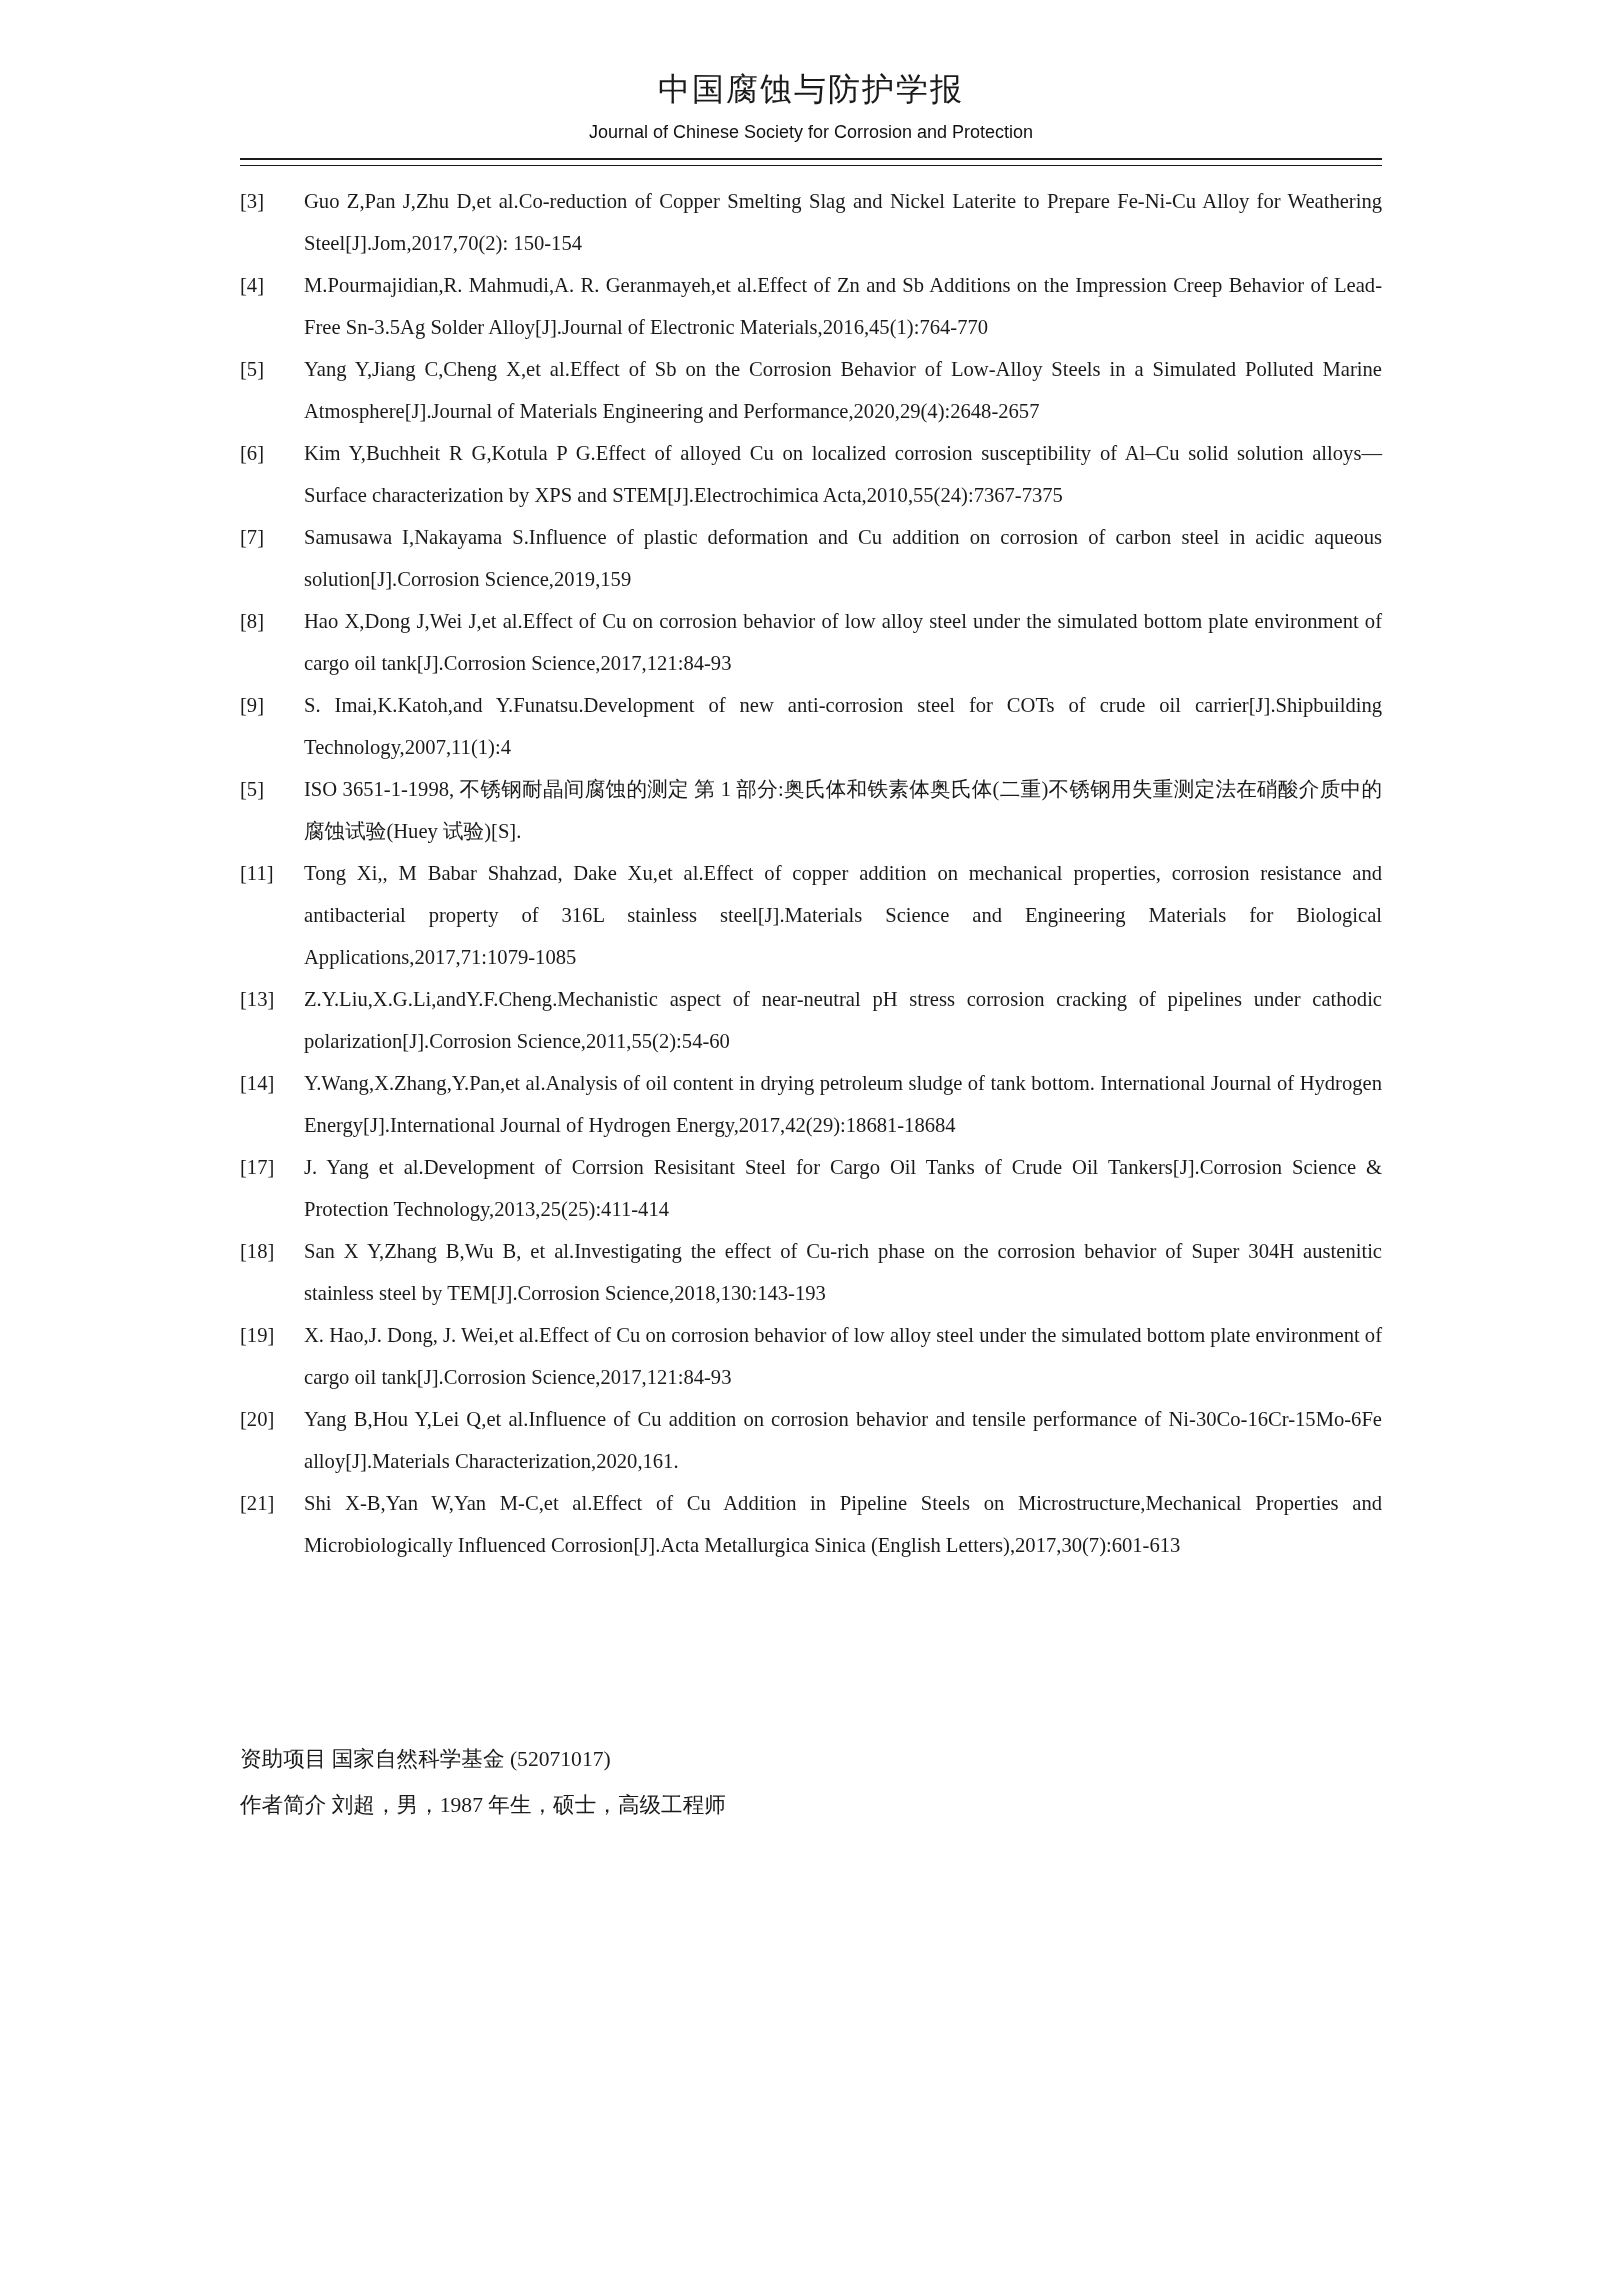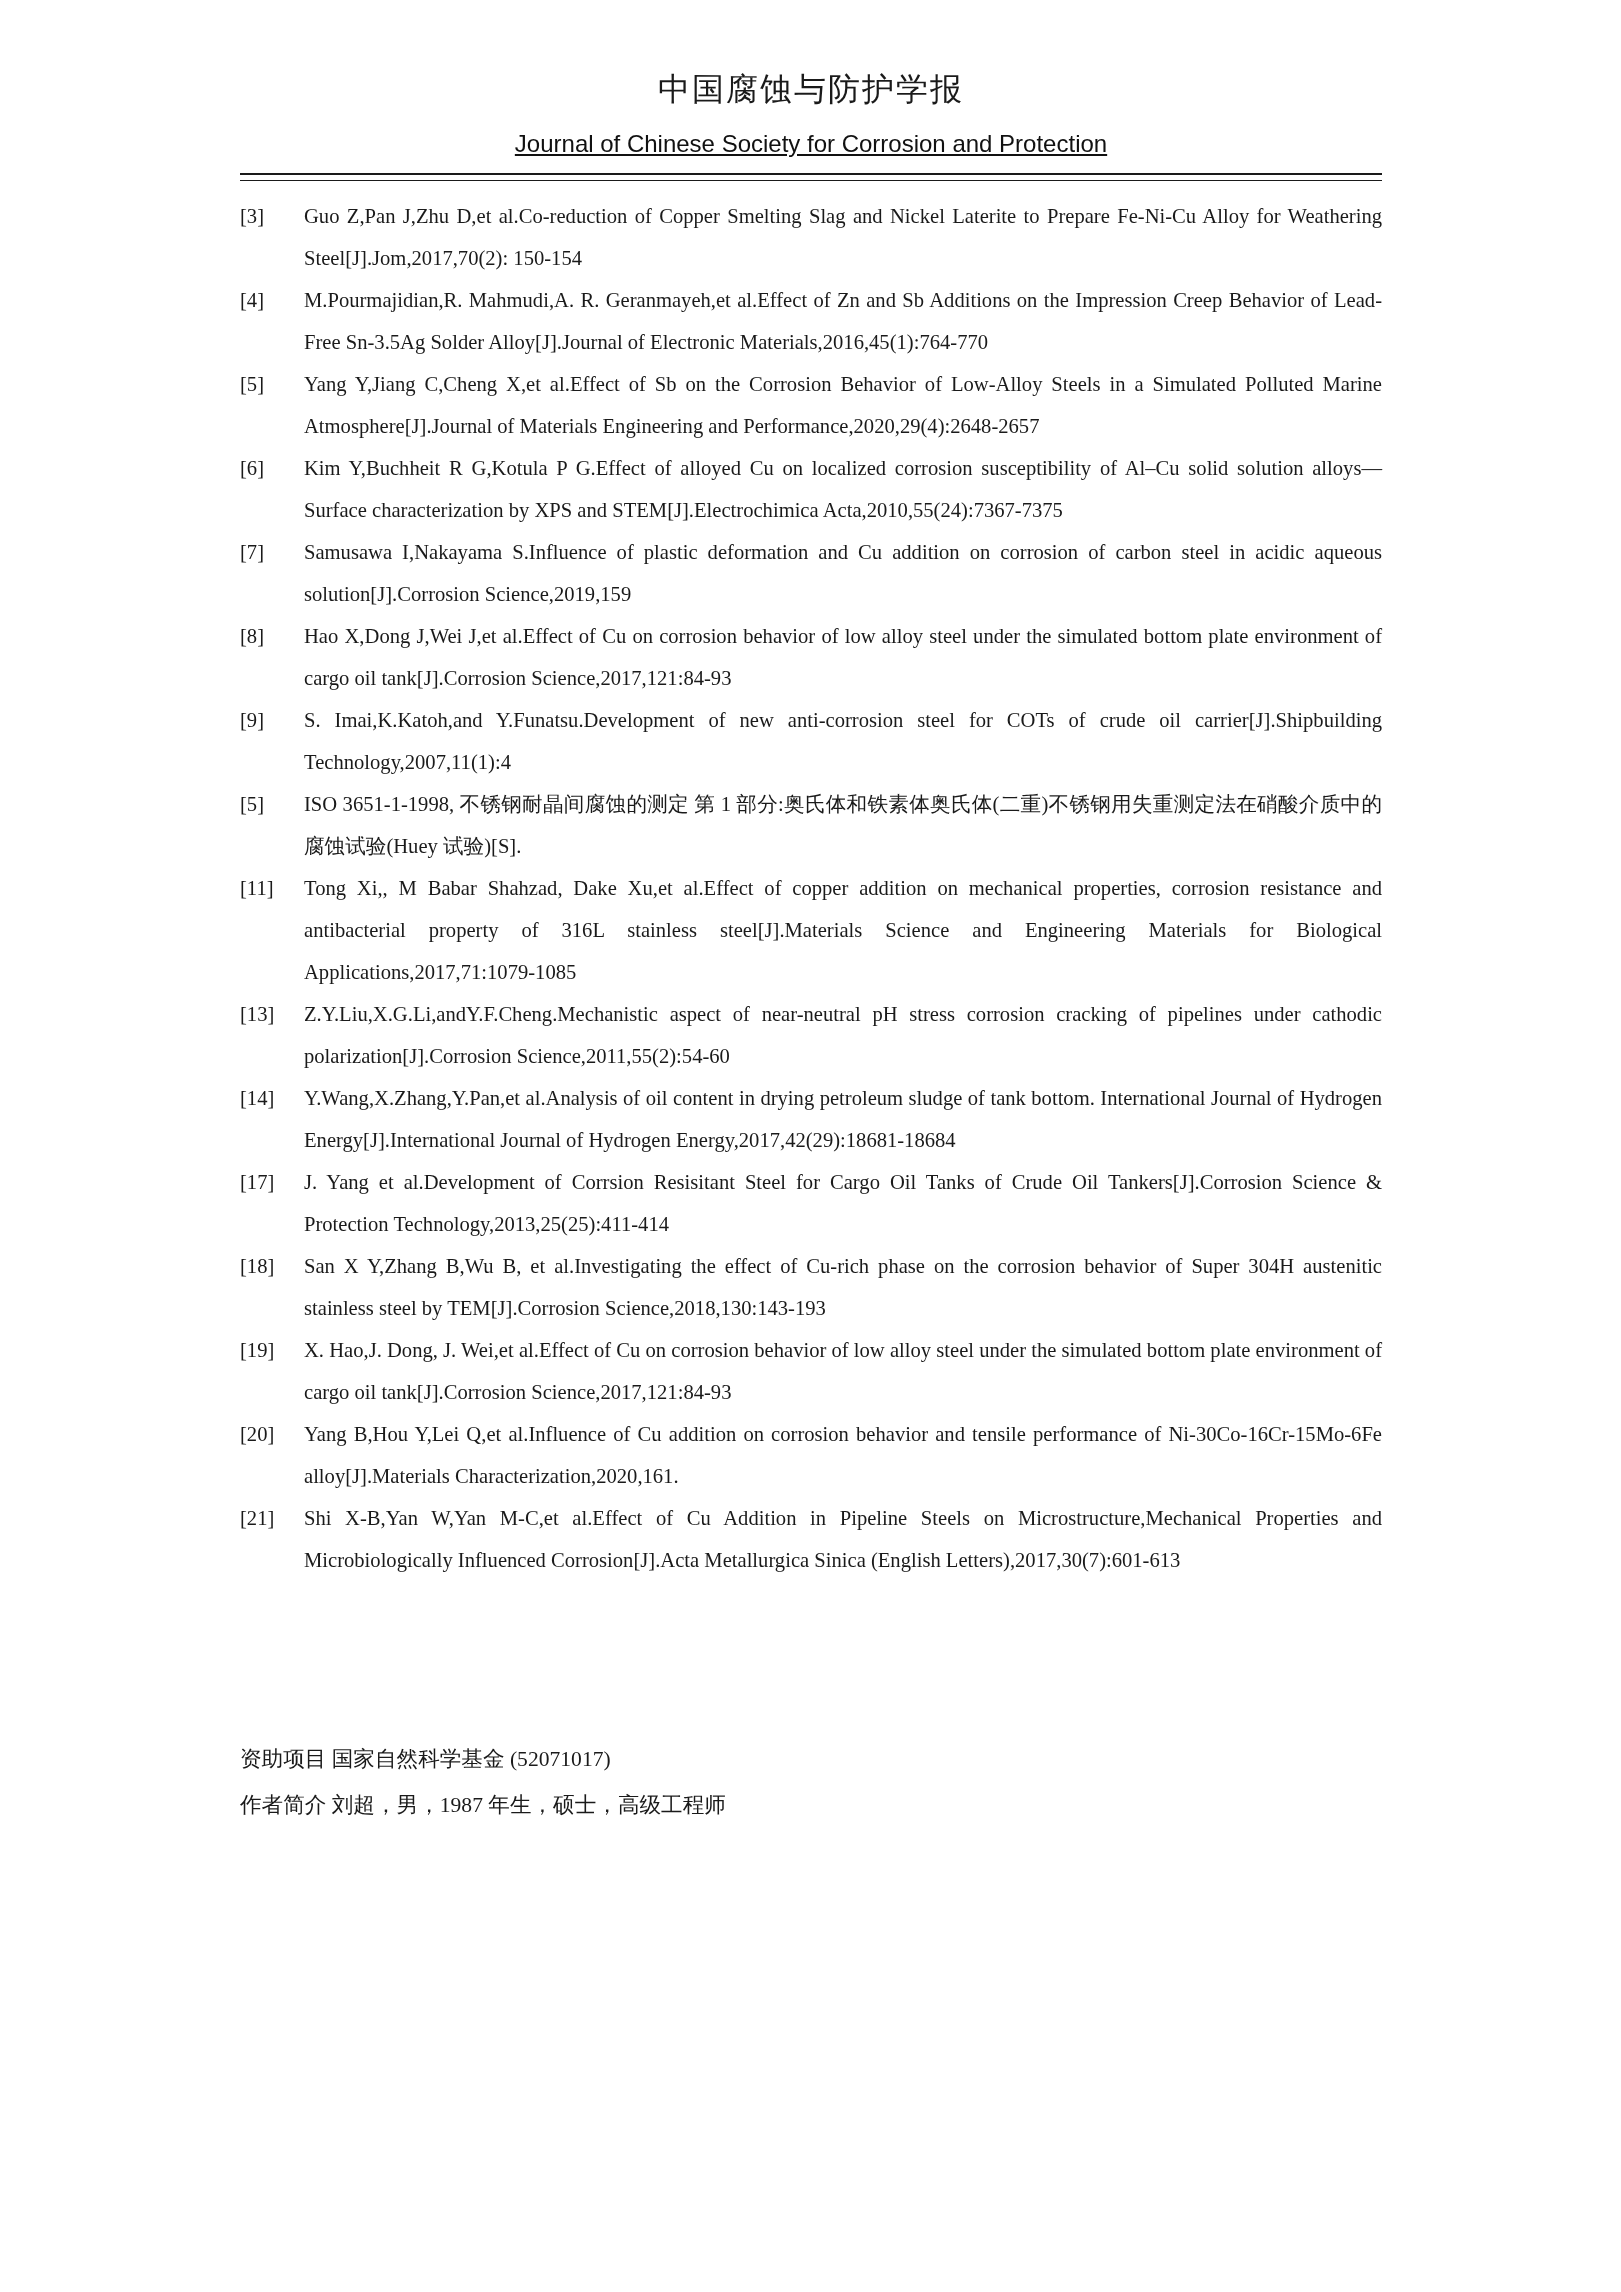--- a/index.html
+++ b/index.html
@@ -19,30 +19,29 @@
     overflow: hidden;
   }
   .header {
     text-align: center;
   }
   .title-zh {
     font-size: 32px;
     font-weight: 400;
     letter-spacing: 2px;
     line-height: 1.3;
-    margin: 0 0 19px 0;
+    margin: 0 0 11px 0;
     font-family: "Liberation Serif", "DejaVu Serif", serif;
   }
   .title-en {
-    font-size: 24px;
+    font-size: 18px;
     font-weight: 400;
     margin: 0 0 15.7px 0;
     font-family: "Liberation Sans", "DejaVu Sans", sans-serif;
     color: #111;
-    text-decoration: underline;
   }
   .header-rule {
     height: 4.9px;
     border-top: 2.9px solid #1a1a1a;
     border-bottom: 1px solid #1a1a1a;
     margin: 0 0 13.7px 0;
   }
   .references {
     margin-top: 5.9px;
   }

